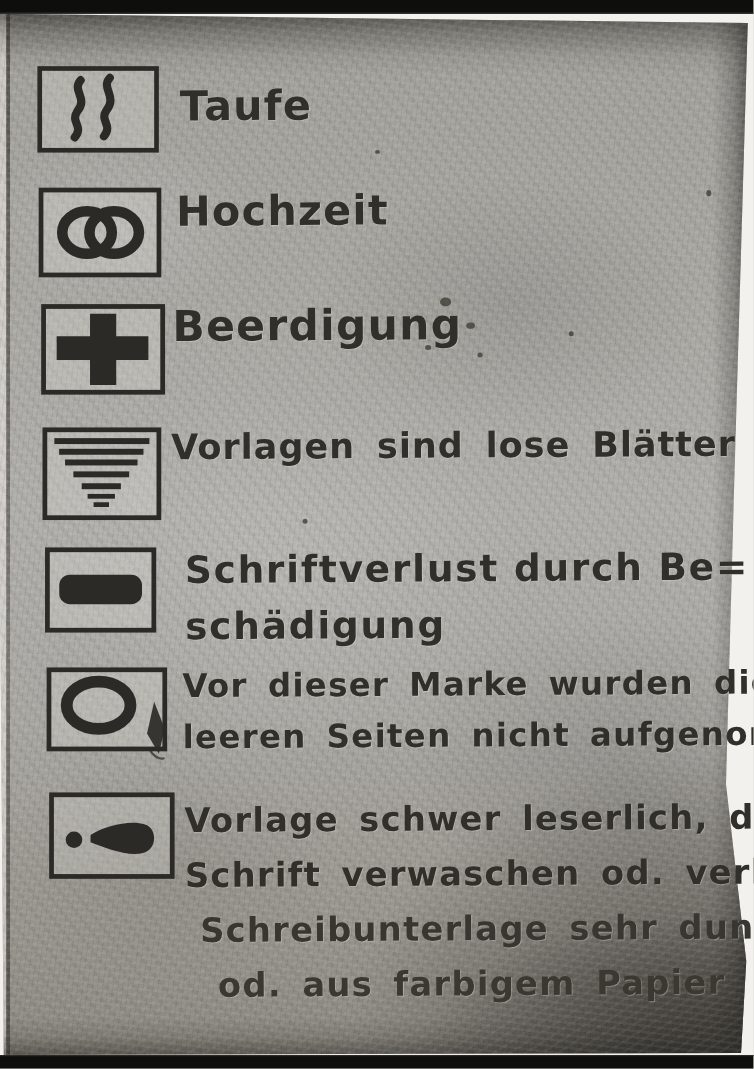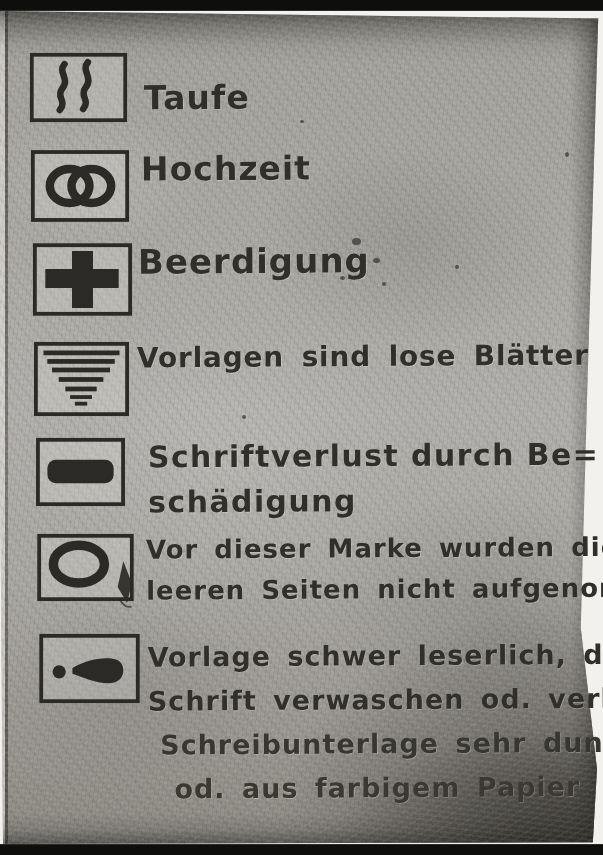--- a/index.html
+++ b/index.html
@@ -53,21 +53,21 @@
   }
   .label .ln{white-space:nowrap;}
   
   #box-1{left:28px;top:52px;width:101px;height:71px;}
   #box-2{left:30px;top:149px;width:100px;height:74px;}
   #box-3{left:32px;top:242px;width:101px;height:75px;}
   #box-4{left:33px;top:341px;width:97px;height:76px;}
   #box-5{left:35px;top:437px;width:91px;height:70px;}
   #box-6{left:36px;top:533px;width:99px;height:69px;}
   #box-7{left:38px;top:633px;width:103px;height:71px;}
-  #label-1{left:144px;top:78px;font-size:33px;}
+  #label-1{left:144px;top:65px;font-size:33px;}
   #label-2{left:141px;top:149px;font-size:33px;}
   #label-3{left:138px;top:241px;font-size:34px;}
   #label-4{left:137px;top:340px;font-size:28px;word-spacing:7px;letter-spacing:0.8px;}
   #label-5{left:148px;top:433px;font-size:30px;line-height:45px;letter-spacing:1.4px;}
   #label-6{left:146px;top:528px;font-size:26px;line-height:41px;word-spacing:6px;}
   #label-7{left:148px;top:634px;font-size:27px;line-height:44px;word-spacing:6px;}
   #label-7 .ln:nth-child(3){margin-left:12px;}
   #label-7 .ln:nth-child(4){margin-left:26px;color:#3a3831;}
   #label-7 .ln:nth-child(3){color:#383630;}
   

